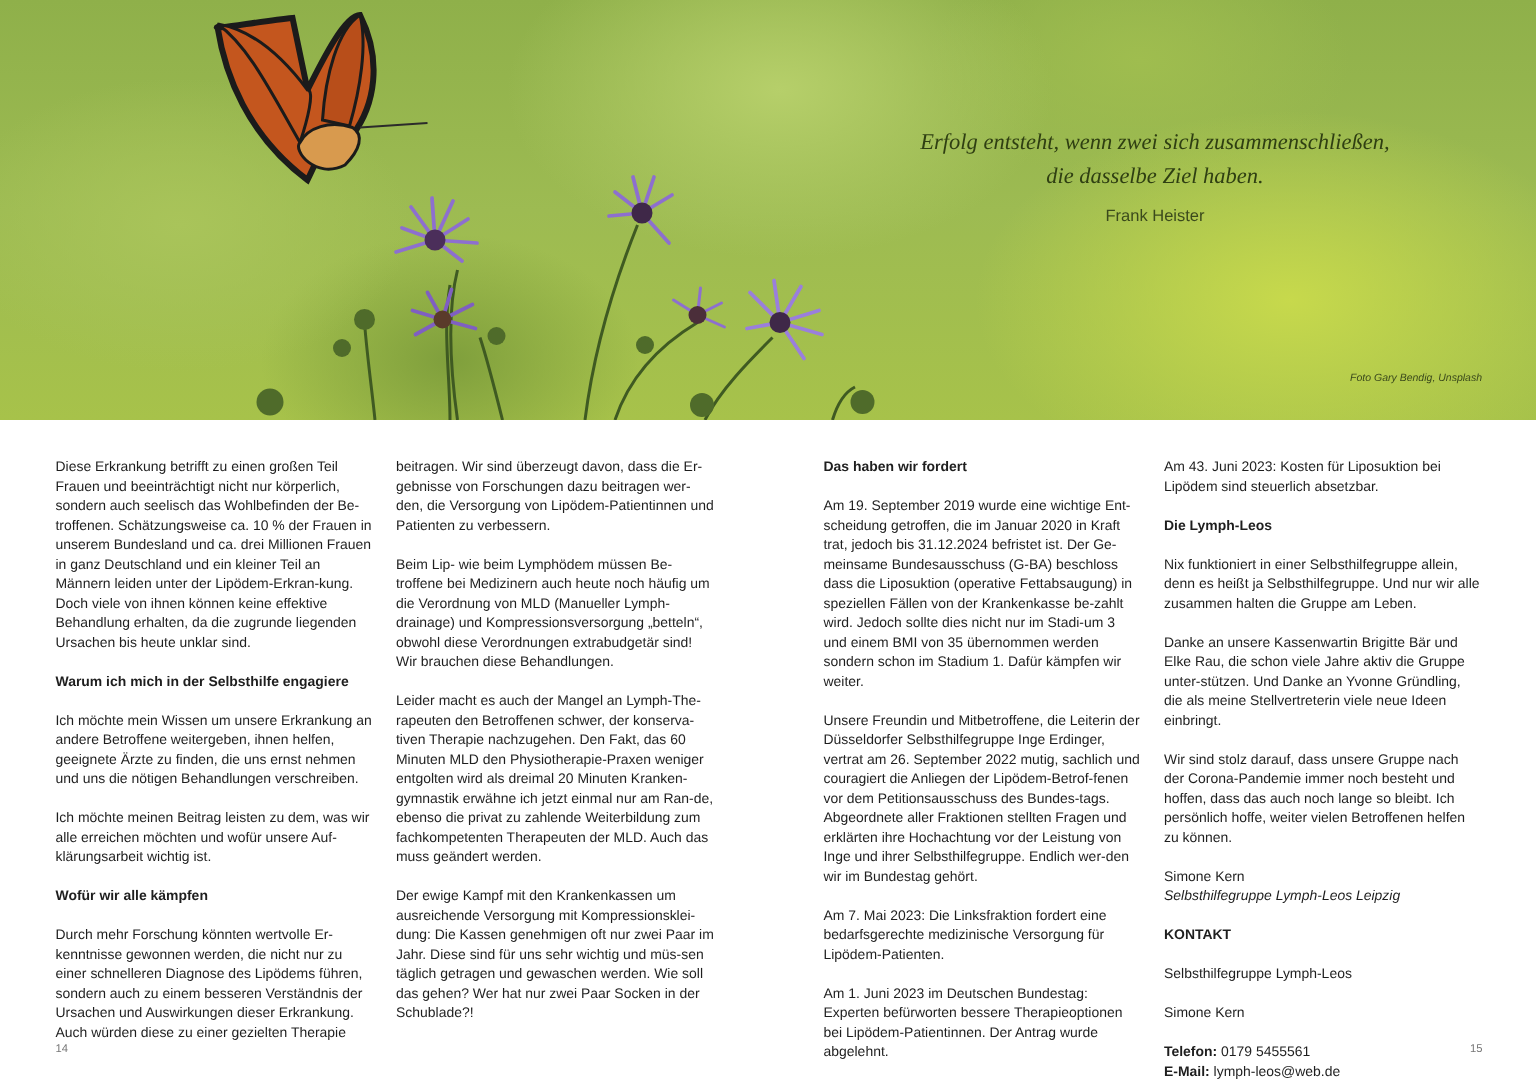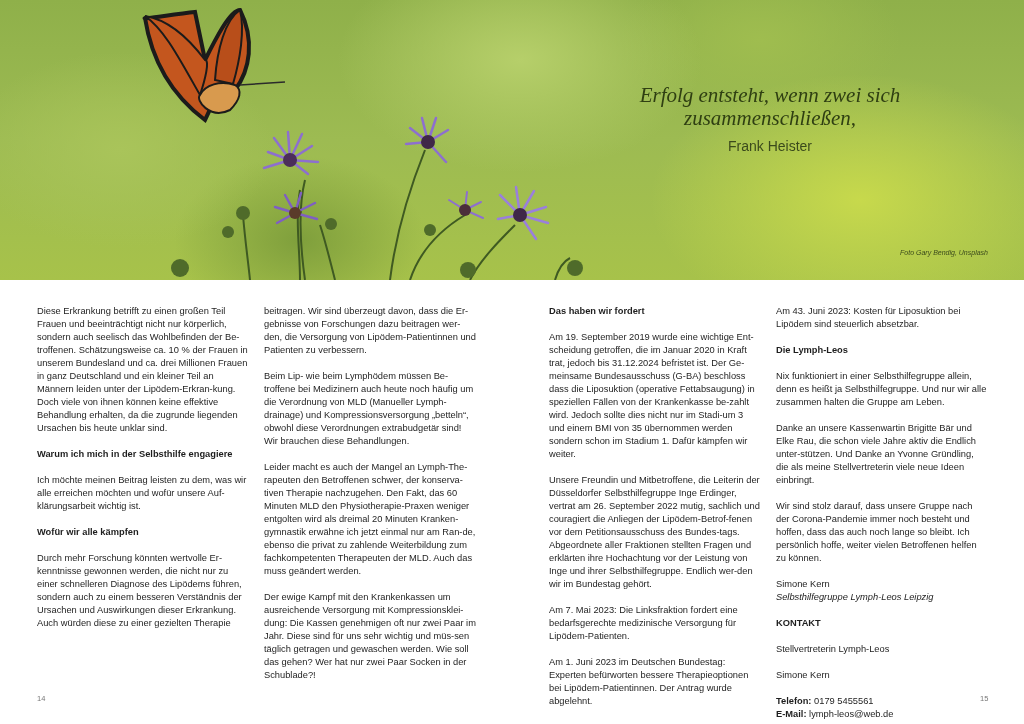--- a/index.html
+++ b/index.html
@@ -13,26 +13,26 @@
       radial-gradient(ellipse 220px 140px at 120px 150px, #a9c45a 0%, rgba(169,196,90,0) 70%),
       radial-gradient(ellipse 260px 160px at 520px 60px, #b6cf6a 0%, rgba(182,207,106,0) 70%),
       radial-gradient(ellipse 300px 180px at 860px 200px, #c7d94c 0%, rgba(199,217,76,0) 70%),
       radial-gradient(ellipse 200px 120px at 760px 40px, #9fbd4f 0%, rgba(159,189,79,0) 70%),
       radial-gradient(ellipse 180px 120px at 300px 240px, #7f9f3c 0%, rgba(127,159,60,0) 70%),
       linear-gradient(180deg, #8fb04a 0%, #9dbb52 50%, #a7c24a 100%);
   }
   .hero svg.scene { position:absolute; left:0; top:0; }
   .quote {
     position:absolute; left:560px; top:84px; width:420px; text-align:center;
-    font-family:"Liberation Serif", serif; font-style:italic; font-size:21px;
+    font-family:"Liberation Serif", serif; font-style:italic; font-size:15px;
     line-height:23px; color:#2f3f12;
   }
   .quote-author {
     position:absolute; left:560px; top:138px; width:420px; text-align:center;
-    font-size:14px; color:#3b4a1c;
+    font-size:11px; color:#3b4a1c;
   }
   .photo-credit {
     position:absolute; right:36px; top:249px; font-size:7px; font-style:italic; color:#3b4a1c;
   }
   .col {
     position:absolute; top:305px; width:212px;
     font-size:9.3px; line-height:13px; color:#1e1e1e;
   }
   .col p { margin:0 0 13px 0; }
   .col h3 { margin:0 0 13px 0; font-size:9.3px; line-height:13px; font-weight:bold; }
@@ -138,28 +138,30 @@
       <path d="M0 -68 C-20 -66 -55 -60 -50 -62 C-45 -30 -30 10 10 40 C20 20 25 0 40 10 C55 -10 60 -40 45 -70 C35 -70 20 -40 10 -20 Z" fill="#c4561e" stroke="#1b1b1b" stroke-width="4"></path>
       <path d="M-50 -64 C-30 -50 -15 -20 5 15 C10 0 15 -20 10 -20 C-5 -40 -25 -60 -50 -64 Z" fill="#c4561e" stroke="#1b1b1b" stroke-width="2"></path>
       <path d="M45 -70 C30 -60 22 -30 20 0 L38 4 C45 -20 50 -50 45 -70 Z" fill="#b84e1a" stroke="#1b1b1b" stroke-width="2"></path>
       <path d="M5 15 C0 20 15 40 35 30 C45 20 48 10 40 5 C25 0 10 5 5 15 Z" fill="#d89a4e" stroke="#1b1b1b" stroke-width="2"></path>
       <line x1="45" y1="5" x2="90" y2="2" stroke="#2b2b2b" stroke-width="1.5"></line>
     </g>
   </svg>
 
   <div class="quote">
     <span>Erfolg entsteht, wenn zwei sich zusammenschließen,</span><br>
+    <span>die dasselbe Ziel haben.</span>
   </div>
   <div class="quote-author">Frank Heister</div>
   <div class="photo-credit">Foto Gary Bendig, Unsplash</div>
 </div>
 
 <div class="col col1">
   <p>Diese Erkrankung betrifft zu einen großen Teil Frauen und beeinträchtigt nicht nur körperlich, sondern auch seelisch das Wohlbefinden der Be-troffenen. Schätzungsweise ca. 10 % der Frauen in unserem Bundesland und ca. drei Millionen Frauen in ganz Deutschland und ein kleiner Teil an Männern leiden unter der Lipödem-Erkran-kung. Doch viele von ihnen können keine effektive Behandlung erhalten, da die zugrunde liegenden Ursachen bis heute unklar sind.</p>
   <h3>Warum ich mich in der Selbsthilfe engagiere</h3>
+  <p>Ich möchte mein Wissen um unsere Erkrankung an andere Betroffene weitergeben, ihnen helfen, geeignete Ärzte zu finden, die uns ernst nehmen und uns die nötigen Behandlungen verschreiben.</p>
   <p>Ich möchte meinen Beitrag leisten zu dem, was wir alle erreichen möchten und wofür unsere Auf-klärungsarbeit wichtig ist.</p>
   <h3>Wofür wir alle kämpfen</h3>
   <p>Durch mehr Forschung könnten wertvolle Er-kenntnisse gewonnen werden, die nicht nur zu einer schnelleren Diagnose des Lipödems führen, sondern auch zu einem besseren Verständnis der Ursachen und Auswirkungen dieser Erkrankung. Auch würden diese zu einer gezielten Therapie</p>
 </div>
 
 <div class="col col2">
   <p>beitragen. Wir sind überzeugt davon, dass die Er-gebnisse von Forschungen dazu beitragen wer-den, die Versorgung von Lipödem-Patientinnen und Patienten zu verbessern.</p>
   <p>Beim Lip- wie beim Lymphödem müssen Be-troffene bei Medizinern auch heute noch häufig um die Verordnung von MLD (Manueller Lymph-drainage) und Kompressionsversorgung „betteln“, obwohl diese Verordnungen extrabudgetär sind! Wir brauchen diese Behandlungen.</p>
   <p>Leider macht es auch der Mangel an Lymph-The-rapeuten den Betroffenen schwer, der konserva-tiven Therapie nachzugehen. Den Fakt, das 60 Minuten MLD den Physiotherapie-Praxen weniger entgolten wird als dreimal 20 Minuten Kranken-gymnastik erwähne ich jetzt einmal nur am Ran-de, ebenso die privat zu zahlende Weiterbildung zum fachkompetenten Therapeuten der MLD. Auch das muss geändert werden.</p>
   <p>Der ewige Kampf mit den Krankenkassen um ausreichende Versorgung mit Kompressionsklei-dung: Die Kassen genehmigen oft nur zwei Paar im Jahr. Diese sind für uns sehr wichtig und müs-sen täglich getragen und gewaschen werden. Wie soll das gehen? Wer hat nur zwei Paar Socken in der Schublade?!</p>
@@ -170,28 +172,28 @@
   <p>Am 19. September 2019 wurde eine wichtige Ent-scheidung getroffen, die im Januar 2020 in Kraft trat, jedoch bis 31.12.2024 befristet ist. Der Ge-meinsame Bundesausschuss (G-BA) beschloss dass die Liposuktion (operative Fettabsaugung) in speziellen Fällen von der Krankenkasse be-zahlt wird. Jedoch sollte dies nicht nur im Stadi-um 3 und einem BMI von 35 übernommen werden sondern schon im Stadium 1. Dafür kämpfen wir weiter.</p>
   <p>Unsere Freundin und Mitbetroffene, die Leiterin der Düsseldorfer Selbsthilfegruppe Inge Erdinger, vertrat am 26. September 2022 mutig, sachlich und couragiert die Anliegen der Lipödem-Betrof-fenen vor dem Petitionsausschuss des Bundes-tags. Abgeordnete aller Fraktionen stellten Fragen und erklärten ihre Hochachtung vor der Leistung von Inge und ihrer Selbsthilfegruppe. Endlich wer-den wir im Bundestag gehört.</p>
   <p>Am 7. Mai 2023: Die Linksfraktion fordert eine bedarfsgerechte medizinische Versorgung für Lipödem-Patienten.</p>
   <p>Am 1. Juni 2023 im Deutschen Bundestag: Experten befürworten bessere Therapieoptionen bei Lipödem-Patientinnen. Der Antrag wurde abgelehnt.</p>
 </div>
 
 <div class="col col4">
   <p>Am 43. Juni 2023: Kosten für Liposuktion bei Lipödem sind steuerlich absetzbar.</p>
   <h3>Die Lymph-Leos</h3>
   <p>Nix funktioniert in einer Selbsthilfegruppe allein, denn es heißt ja Selbsthilfegruppe. Und nur wir alle zusammen halten die Gruppe am Leben.</p>
-  <p>Danke an unsere Kassenwartin Brigitte Bär und Elke Rau, die schon viele Jahre aktiv die Endlich unter-stützen. Und Danke an Yvonne Gründling, die als meine Stellvertreterin viele neue Ideen einbringt.</p>
+  <p>Danke an unsere Kassenwartin Brigitte Bär und Elke Rau, die schon viele Jahre aktiv die Gruppe unter-stützen. Und Danke an Yvonne Gründling, die als meine Stellvertreterin viele neue Ideen einbringt.</p>
   <p>Wir sind stolz darauf, dass unsere Gruppe nach der Corona-Pandemie immer noch besteht und hoffen, dass das auch noch lange so bleibt. Ich persönlich hoffe, weiter vielen Betroffenen helfen zu können.</p>
   <p>
     <span class="sig-line">Simone Kern</span>
     <span class="sig-line italic">Selbsthilfegruppe Lymph-Leos Leipzig</span>
   </p>
   <h3>KONTAKT</h3>
-  <p>Stellvertreterin Lymph-Leos</p>
+  <p>Selbsthilfegruppe Lymph-Leos</p>
   <p>Simone Kern</p>
   <p>
     <span class="contact-row">
       <b>Telefon:</b>
       <span>0179 5455561</span>
     </span>
     <span class="contact-row">
       <b>E-Mail:</b>
       <span>lymph-leos@web.de</span>
     </span>

